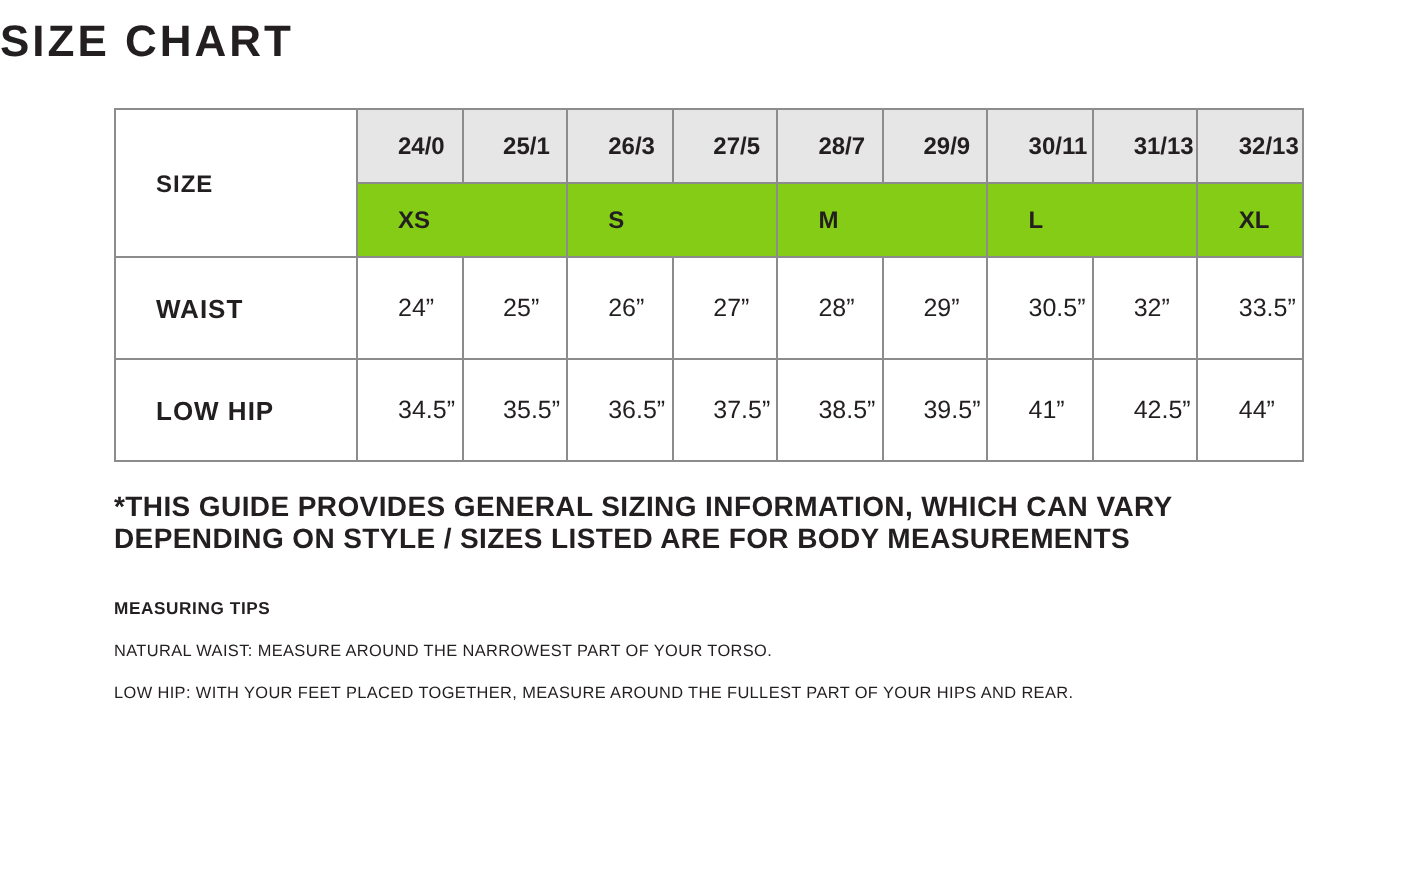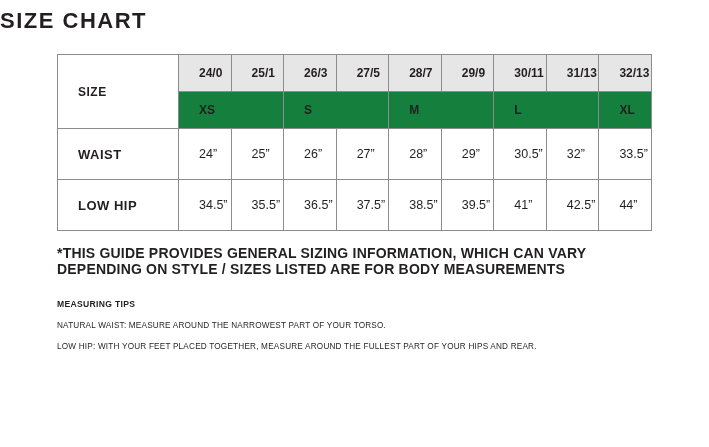--- a/index.html
+++ b/index.html
@@ -49,21 +49,21 @@
     font-size: 13px;
     letter-spacing: 0.5px;
   }
   td.num-cell {
     background: #e6e6e6;
     font-weight: bold;
     font-size: 13px;
     height: 34px;
   }
   td.letter-cell {
-    background: #15803d;
+    background: #84cc16;
     font-weight: bold;
     font-size: 13px;
     height: 34px;
     margin-top: 34px;
   }
   tr.measure-row td {
     height: 48px;
     font-size: 12.5px;
   }
   tr.measure-row td.label-cell {

